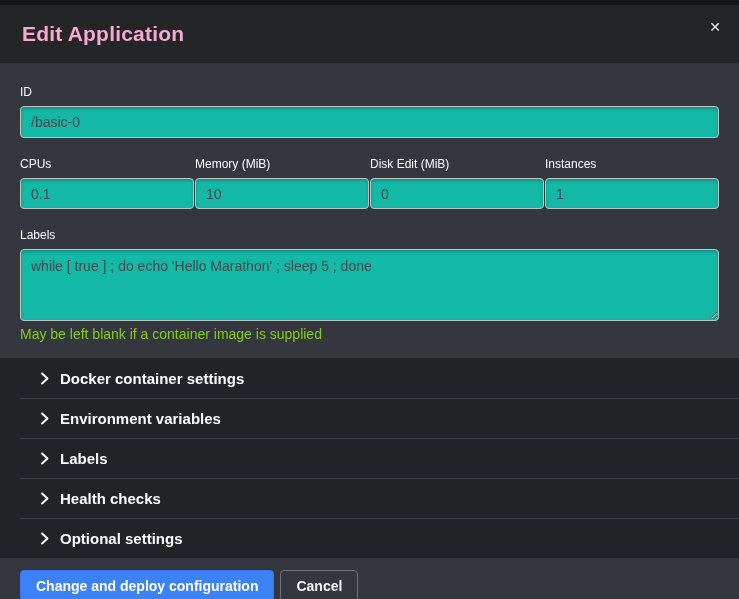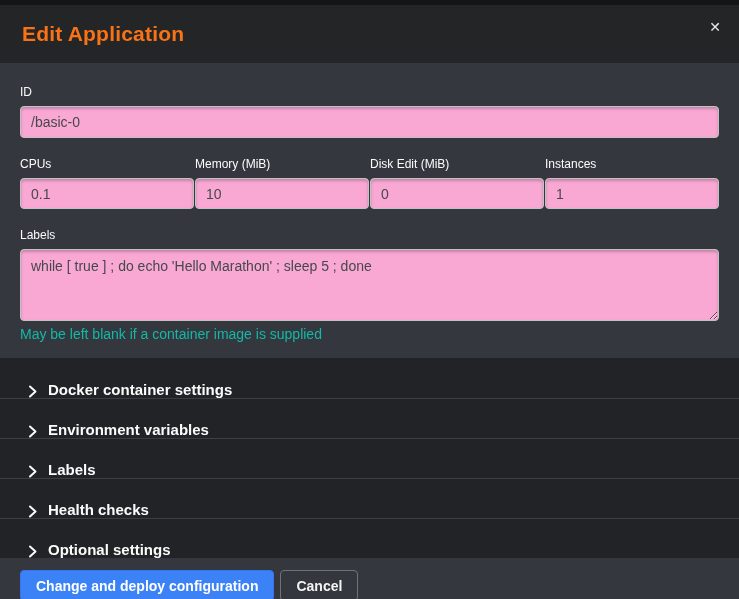--- a/index.html
+++ b/index.html
@@ -16,21 +16,21 @@
   
   .top-strip { height: 5px; background: #141517; flex: 0 0 auto; }
   .modal-header {
     flex: 0 0 58px;
     background: #232527;
     position: relative;
     display: flex; align-items: center;
     padding: 0 22px;
   }
   .modal-title {
-    color: #f97316; font-size: 21px; font-weight: 600;
+    color: #f9a8d4; font-size: 21px; font-weight: 600;
     letter-spacing: .2px;
   }
   .close-button {
     position: absolute; top: 10px; right: 12px;
     width: 24px; height: 24px;
     background: none; border: none; cursor: pointer;
     color: #e9eaec; font-size: 14px; line-height: 24px;
     font-family: "Liberation Sans", sans-serif;
   }
   
@@ -39,21 +39,21 @@
     padding: 22px 20px 16px 20px;
     flex: 0 0 auto;
   }
   .field-label {
     display: block;
     color: #fbfbfc; font-size: 12px; font-weight: 400;
     margin-bottom: 7px;
   }
   .text-input, .text-area {
     width: 100%;
-    background: #f9a8d4;
+    background: #14b8a6;
     border: 1px solid #c2c2c2;
     border-radius: 4px;
     box-shadow: inset 0 2px 3px rgba(0,0,0,.22);
     color: #46484b;
     font-size: 14px;
     font-family: "Liberation Sans", "DejaVu Sans", sans-serif;
     padding: 0 10px;
     height: 32px;
     outline: none;
   }
@@ -63,29 +63,30 @@
     column-gap: 1px;
     margin-top: 19px;
   }
   .quad-row .text-input { height: 31px; }
   .command-group { margin-top: 19px; }
   .text-area {
     height: 72px; padding: 7px 10px; resize: both;
     line-height: 1.35; display: block;
   }
   .help-text {
-    color: #14b8a6; font-size: 14px; margin-top: 5px;
+    color: #84cc16; font-size: 14px; margin-top: 5px;
   }
   
   .accordion { background: #212326; flex: 1 1 auto; }
   .accordion-row {
     height: 40px;
-    display: flex; align-items: flex-end;
-    padding: 0 28px;
+    display: flex; align-items: center;
+    padding: 0 20px;
     cursor: pointer;
+    margin-left: 20px;
   }
   .accordion-row + .accordion-row { border-top: 1px solid #3b3e44; }
   .chevron {
     width: 9px; height: 13px; margin-right: 11px;
     flex: 0 0 auto; display: inline-block;
   }
   .accordion-label {
     color: #fbfbfc; font-size: 15px; font-weight: 700;
   }
   

